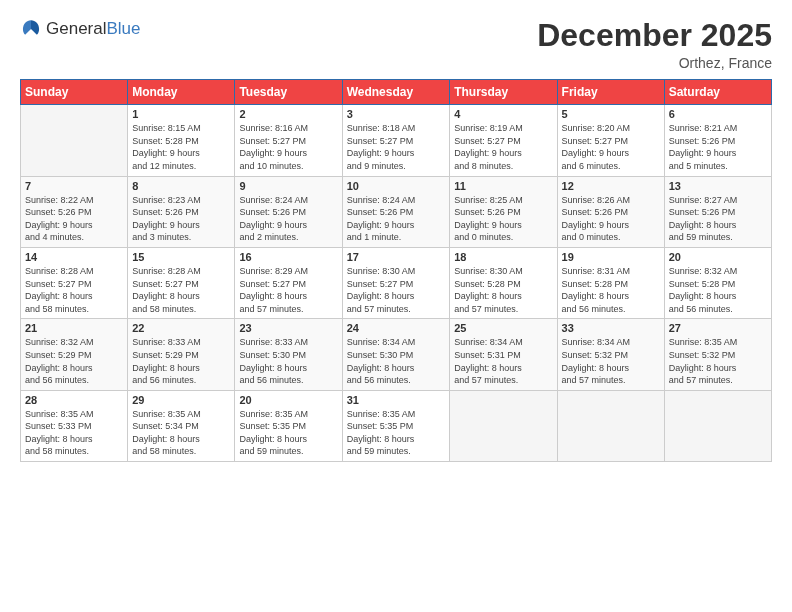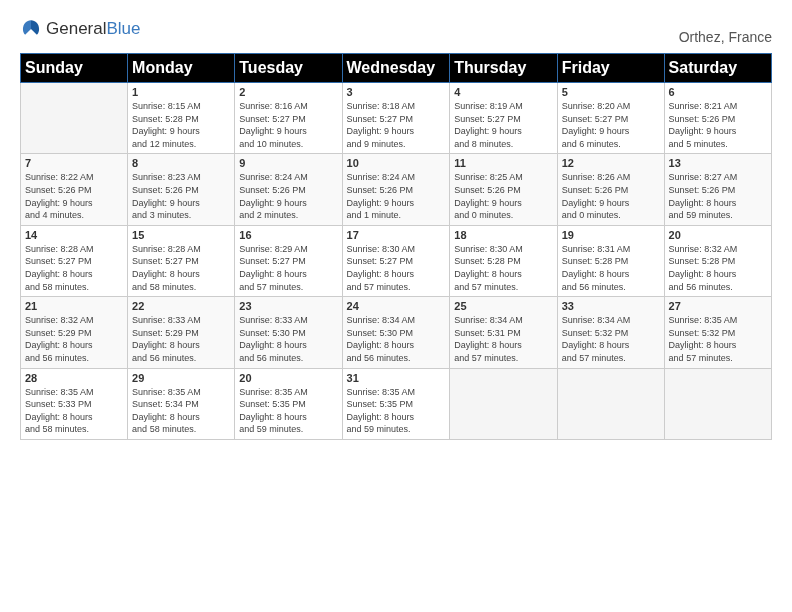--- a/index.html
+++ b/index.html
@@ -48,31 +48,31 @@
     }
     .month-title {
       font-size: 32px;
       font-weight: bold;
       color: #333;
       line-height: 1.1;
     }
     .location {
       font-size: 14px;
       color: #555;
-      margin-top: 11px;
+      margin-top: 2px;
     }
     .calendar {
       width: 100%;
       border-collapse: collapse;
       border: 1px solid #ccc;
     }
     .calendar th {
-      background-color: #000000;
+      background-color: #ef4444;
       color: #fff;
-      font-size: 16px;
+      font-size: 12px;
       font-weight: bold;
       padding: 5px 4px;
       text-align: left;
       border: 1px solid #2e6aaa;
     }
     .calendar td {
       vertical-align: top;
       border: 1px solid #ccc;
       padding: 3px 4px;
       font-size: 9.5px;
@@ -110,20 +110,21 @@
         <path d="M15 3 C9 3 4 8 4 15 C4 18 5 21 7 23 L15 15 Z" fill="#3a7abf"></path>
         <path d="M15 3 C21 3 26 8 26 15 C26 18 25 21 23 23 L15 15 Z" fill="#1a5a9f"></path>
       </svg>
       <div>
         <div>
           <span class="logo-text-general">General</span><span class="logo-text-blue">Blue</span>
         </div>
       </div>
     </div>
     <div class="title-block">
+      <div class="month-title">December 2025</div>
       <div class="location">Orthez, France</div>
     </div>
   </div>
 
   <table class="calendar">
     <thead>
       <tr>
         <th>Sunday</th>
         <th>Monday</th>
         <th>Tuesday</th>

